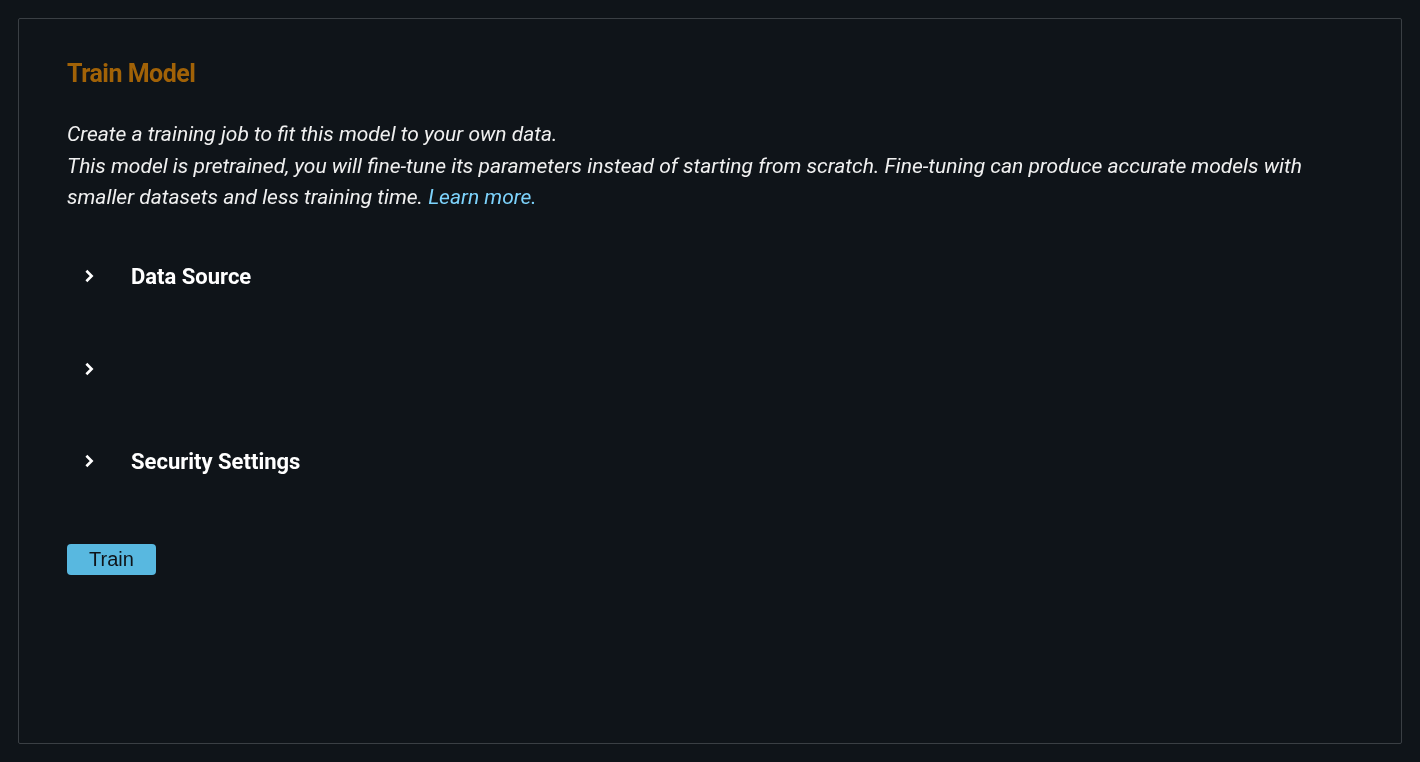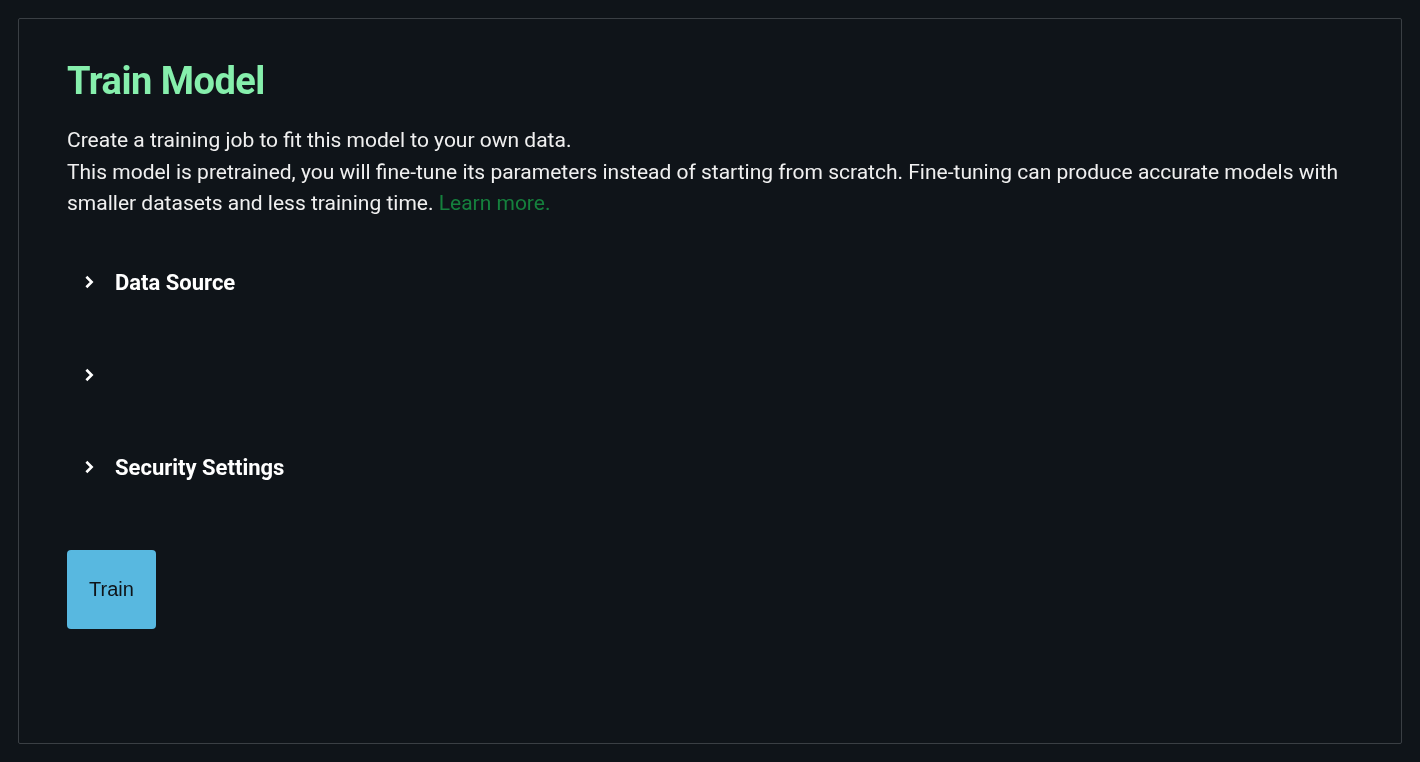--- a/index.html
+++ b/index.html
@@ -15,48 +15,49 @@
       height: 762px;
       padding: 18px;
     }
     .panel {
       border: 1px solid #3a3f44;
       border-radius: 2px;
       padding: 40px 48px 40px 48px;
       height: 100%;
     }
     .page-title {
-      font-size: 38px;
+      font-size: 25px;
       font-weight: 700;
-      color: #86efac;
-      margin-bottom: 22px;
+      color: #a16207;
+      margin-bottom: 31px;
       letter-spacing: -0.5px;
     }
     .description {
       font-size: 21px;
       line-height: 1.5;
       color: #f0f0f0;
       margin-bottom: 50px;
       max-width: 1280px;
+      font-style: italic;
     }
     .description .line {
       display: block;
     }
     .learn-more-link {
-      color: #15803d;
+      color: #7dd3fc;
       text-decoration: none;
       cursor: pointer;
     }
     .sections {
       padding-left: 12px;
     }
     .section-row {
       display: flex;
       align-items: center;
-      gap: 16px;
+      gap: 32px;
       margin-bottom: 70px;
       cursor: pointer;
     }
     .section-row:last-of-type {
     }
     .chevron {
       width: 20px;
       height: 20px;
       display: flex;
       align-items: center;
@@ -73,21 +74,21 @@
     .section-label {
       font-size: 22px;
       font-weight: 700;
       color: #ffffff;
     }
     .train-button {
       background-color: #58b8e0;
       color: #0f1419;
       border: none;
       border-radius: 4px;
-      padding: 28px 22px;
+      padding: 4px 22px;
       font-size: 20px;
       font-weight: 400;
       cursor: pointer;
       margin-left: 0px;
     }
   </style>
 </head>
 <body>
 
 <div class="panel">

